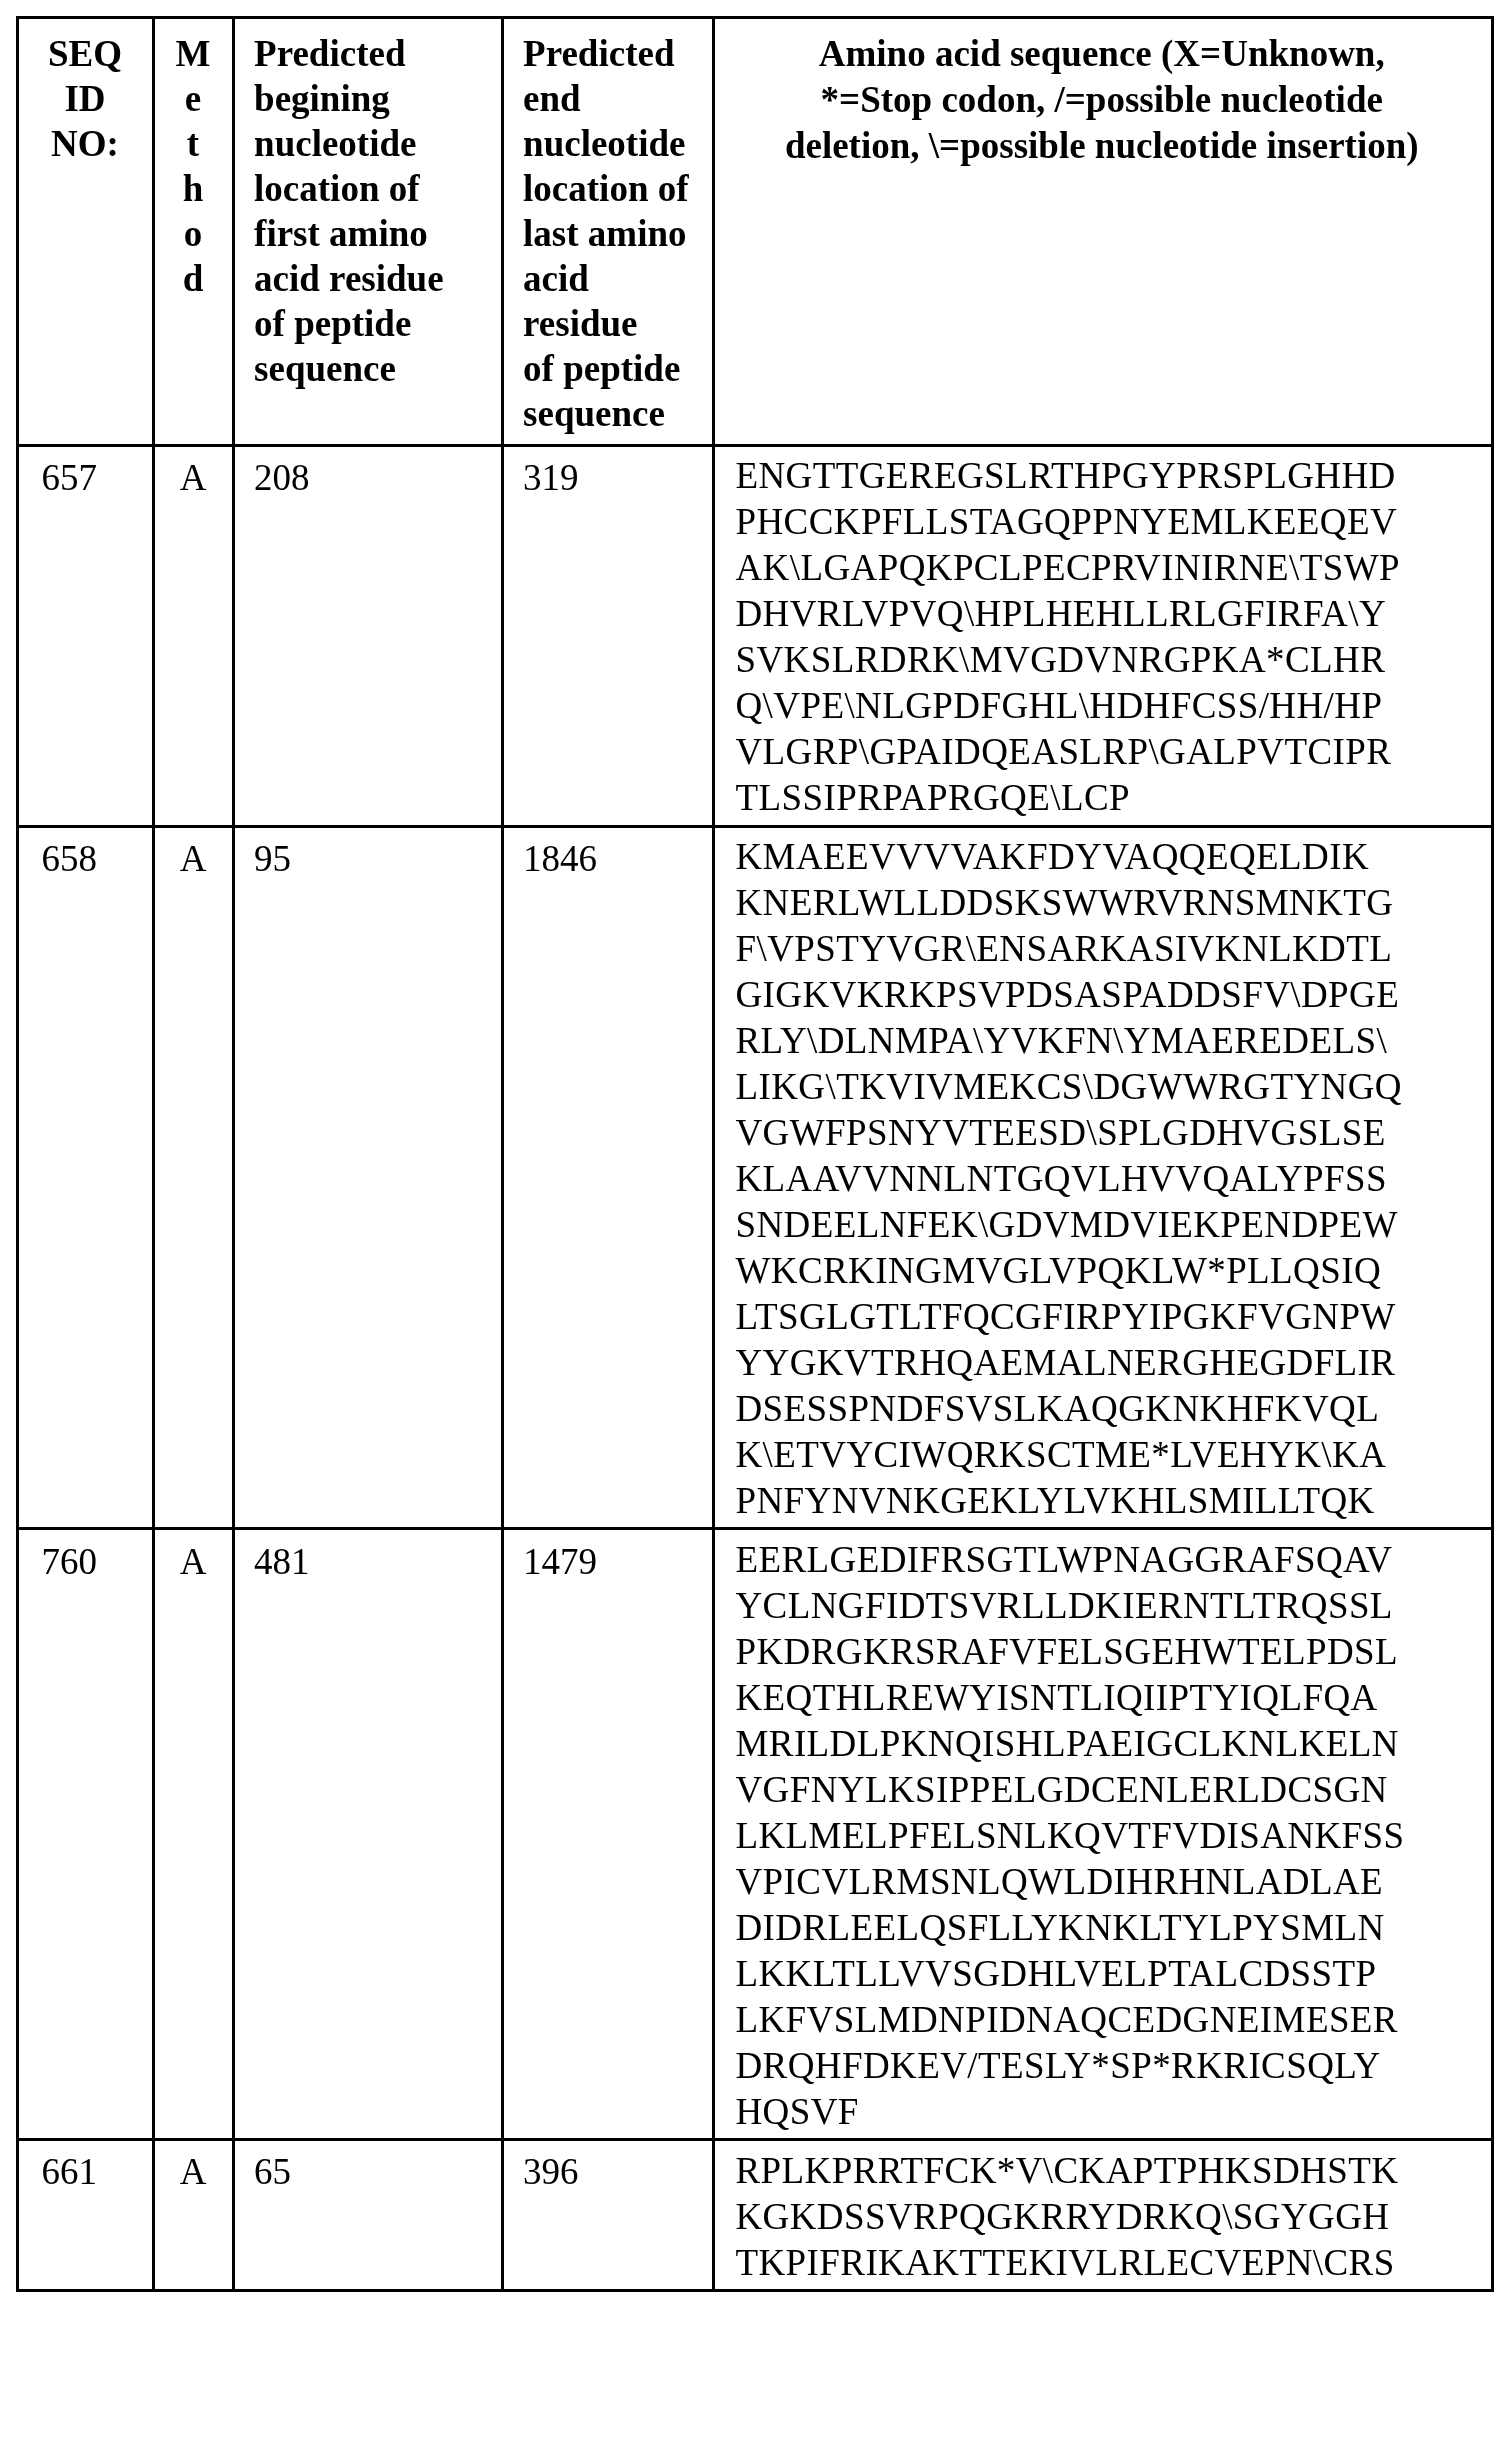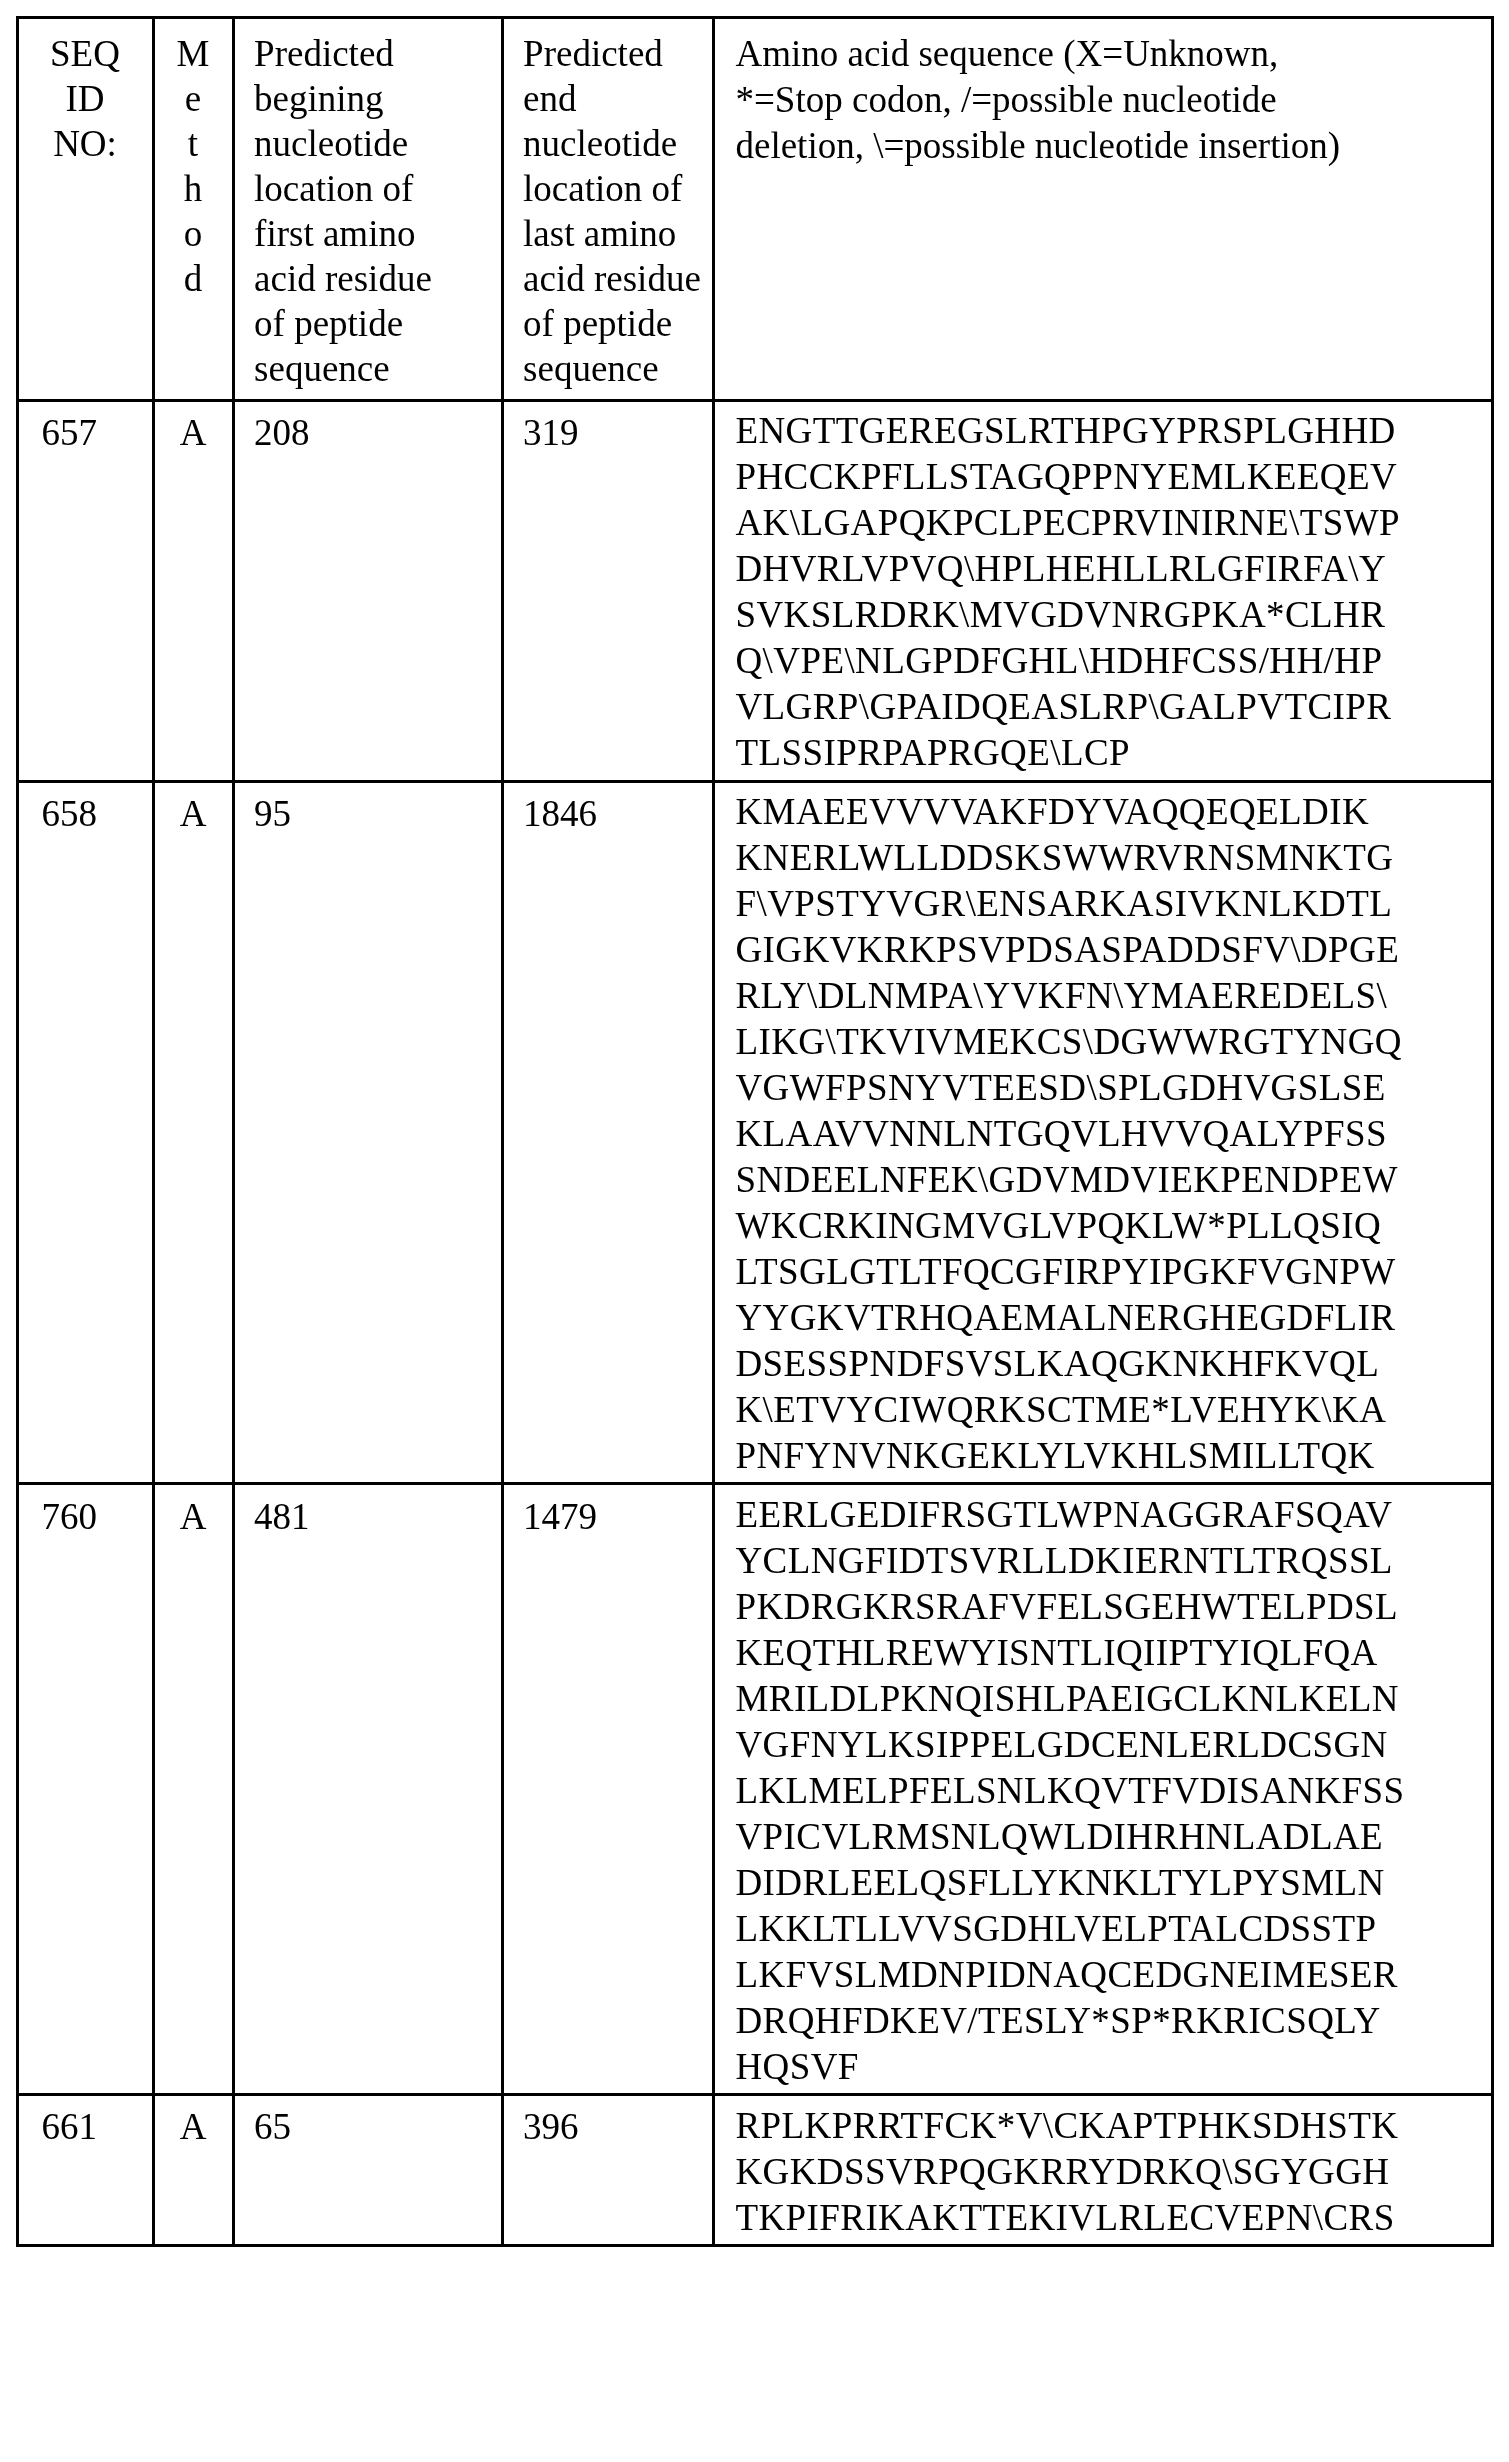--- a/index.html
+++ b/index.html
@@ -27,32 +27,32 @@
     table-layout: fixed;
   }
   table.seq-table th,
   table.seq-table td {
     border: 3.3px solid #000;
     vertical-align: top;
     overflow: hidden;
   }
   
   thead th {
-    font-weight: normal;
+    font-weight: bold;
     font-size: 37px;
     line-height: 45px;
     white-space: pre-line;
     padding: 11.4px 6.5px 8.2px 6.5px;
     text-align: left;
   }
   th.h-seq   { text-align: center; }
   th.h-meth  { text-align: center; padding-left: 0; padding-right: 0; }
   th.h-begin { padding-left: 19.6px; }
   th.h-end   { padding-left: 19.6px; }
-  th.h-amino { padding-left: 21px; line-height: 46px; }
+  th.h-amino { padding-left: 5px; line-height: 46px; text-align: center; }
   
   td.c-id {
     font-size: 37px;
     line-height: 45px;
     padding: 8.2px 3.3px 3.3px 23px;
     margin-left: 32px;
   }
   td.c-method {
     font-size: 37px;
     line-height: 45px;

